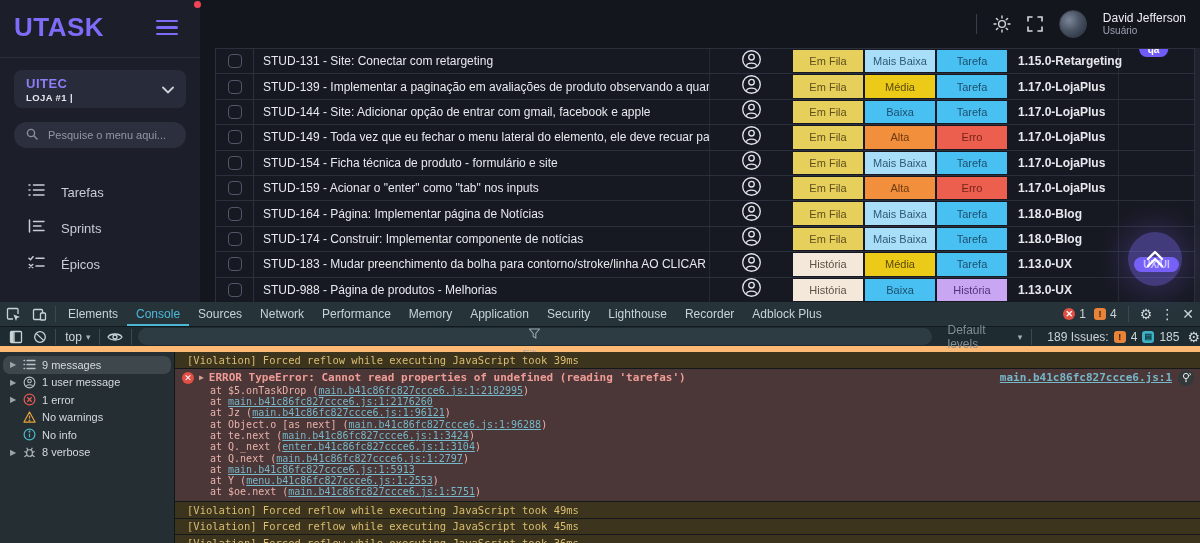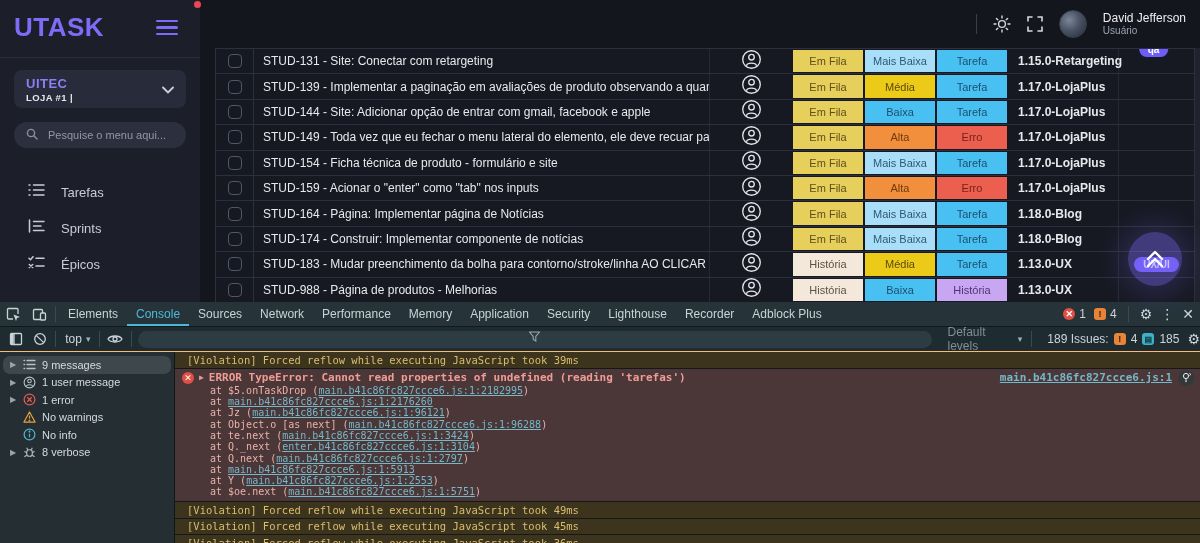--- a/index.html
+++ b/index.html
@@ -73,21 +73,21 @@
   .dt-tab-right { margin-left:auto; display:flex; align-items:center; gap:8px; padding-right:6px; }
   .cnt { display:flex; align-items:center; gap:4px; cursor:pointer; }
   .glyph { font-size:14px; color:#cfd6d9; cursor:pointer; line-height:1; }
   .err-dot { width:12px; height:12px; border-radius:50%; background:#e14f44; color:#fff; font-size:9px;
     display:flex; align-items:center; justify-content:center; font-weight:700; }
   .warn-sq { width:12px; height:12px; border-radius:3px; background:#e8833a; color:#402000; font-size:9px;
     display:flex; align-items:center; justify-content:center; font-weight:700; }
   .info-sq { width:12px; height:12px; border-radius:3px; background:#3fb1c5; color:#08353d; font-size:8px;
     display:flex; align-items:center; justify-content:center; font-weight:700; }
 
-  .dt-toolbar { height:25px; background:#1e2b31; display:flex; align-items:center; border-bottom:1px solid #fdba74; padding-left:4px; }
+  .dt-toolbar { height:25px; background:#1e2b31; display:flex; align-items:center; border-bottom:6px solid #fdba74; padding-left:4px; }
   .dd { display:flex; align-items:center; gap:4px; color:#cfd6d9; padding:0 6px; cursor:pointer; }
   .dd .car { font-size:9px; color:#9fb0b6; }
   .filter-pill { margin-left:4px; width:852px; height:17px; background:#2c3c42; border-radius:9px;
     display:flex; align-items:center; gap:6px; padding:0 10px;flex-direction:column; }
   .filter-pill .ph { color:#97a6ac; font-size:11px; }
   .levels { color:#7f8f96; margin-left:10px; }
   .issues { display:flex; align-items:center; gap:5px; margin-left:12px; color:#cdd5d8; white-space:nowrap; }
 
   .dt-body { display:flex; height:191px; }
   .dt-side { width:175px; background:#242e33; border-right:1px solid #10171a; padding-top:4px; flex:0 0 auto; }
@@ -663,21 +663,21 @@
               </span>
             </div>
             <div class="stack-line"><span>at $5.onTaskDrop (</span><span class="lnk">main.b41c86fc827ccce6.js:1:2182995</span><span>)</span></div>
             <div class="stack-line"><span>at </span><span class="lnk">main.b41c86fc827ccce6.js:1:2176260</span></div>
             <div class="stack-line"><span>at Jz (</span><span class="lnk">main.b41c86fc827ccce6.js:1:96121</span><span>)</span></div>
             <div class="stack-line"><span>at Object.o [as next] (</span><span class="lnk">main.b41c86fc827ccce6.js:1:96288</span><span>)</span></div>
             <div class="stack-line"><span>at te.next (</span><span class="lnk">main.b41c86fc827ccce6.js:1:3424</span><span>)</span></div>
             <div class="stack-line"><span>at Q._next (</span><span class="lnk">enter.b41c86fc827ccce6.js:1:3104</span><span>)</span></div>
             <div class="stack-line"><span>at Q.next (</span><span class="lnk">main.b41c86fc827ccce6.js:1:2797</span><span>)</span></div>
             <div class="stack-line"><span>at </span><span class="lnk">main.b41c86fc827ccce6.js:1:5913</span></div>
-            <div class="stack-line"><span>at Y (</span><span class="lnk">main.b41c86fc827ccce6.js:1:2553</span><span>)</span></div>
+            <div class="stack-line"><span>at Y (</span><span class="lnk">menu.b41c86fc827ccce6.js:1:2553</span><span>)</span></div>
             <div class="stack-line"><span>at $oe.next (</span><span class="lnk">main.b41c86fc827ccce6.js:1:5751</span><span>)</span></div>
           </div>
           <div class="msg-violation">[Violation] Forced reflow while executing JavaScript took 49ms</div>
           <div class="msg-violation">[Violation] Forced reflow while executing JavaScript took 45ms</div>
           <div class="msg-violation">[Violation] Forced reflow while executing JavaScript took 36ms</div>
         </div>
     </div>
   </div>
 </div>
 

